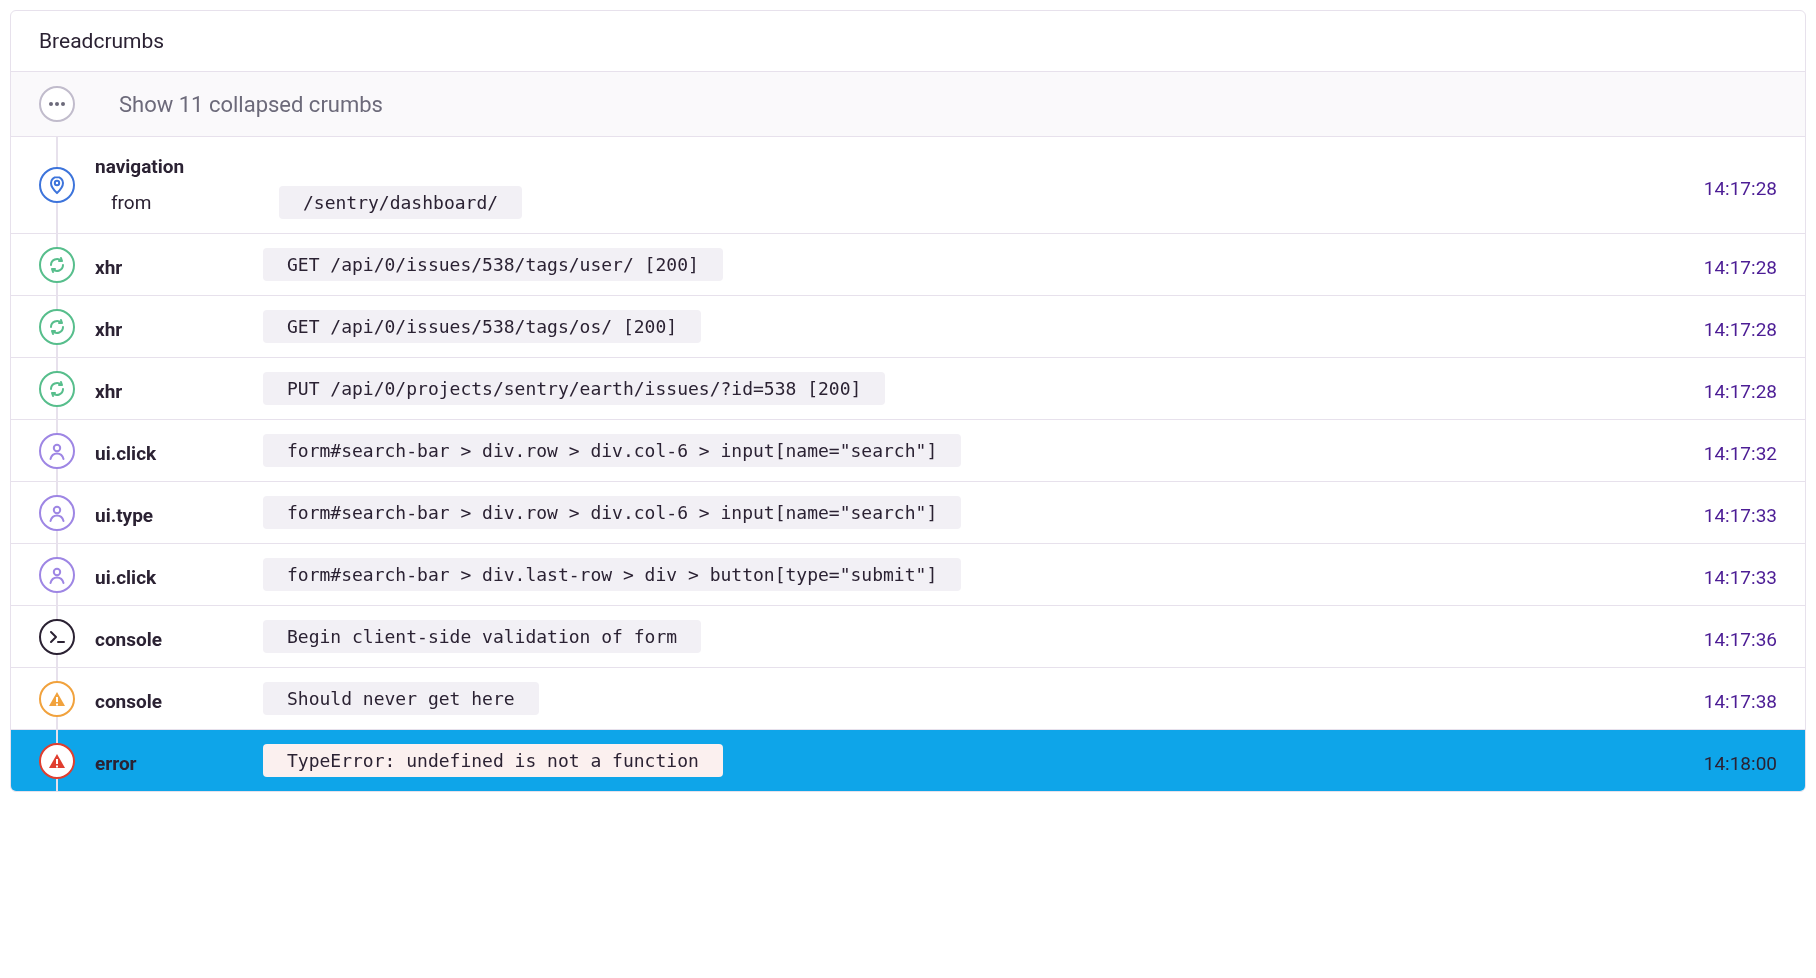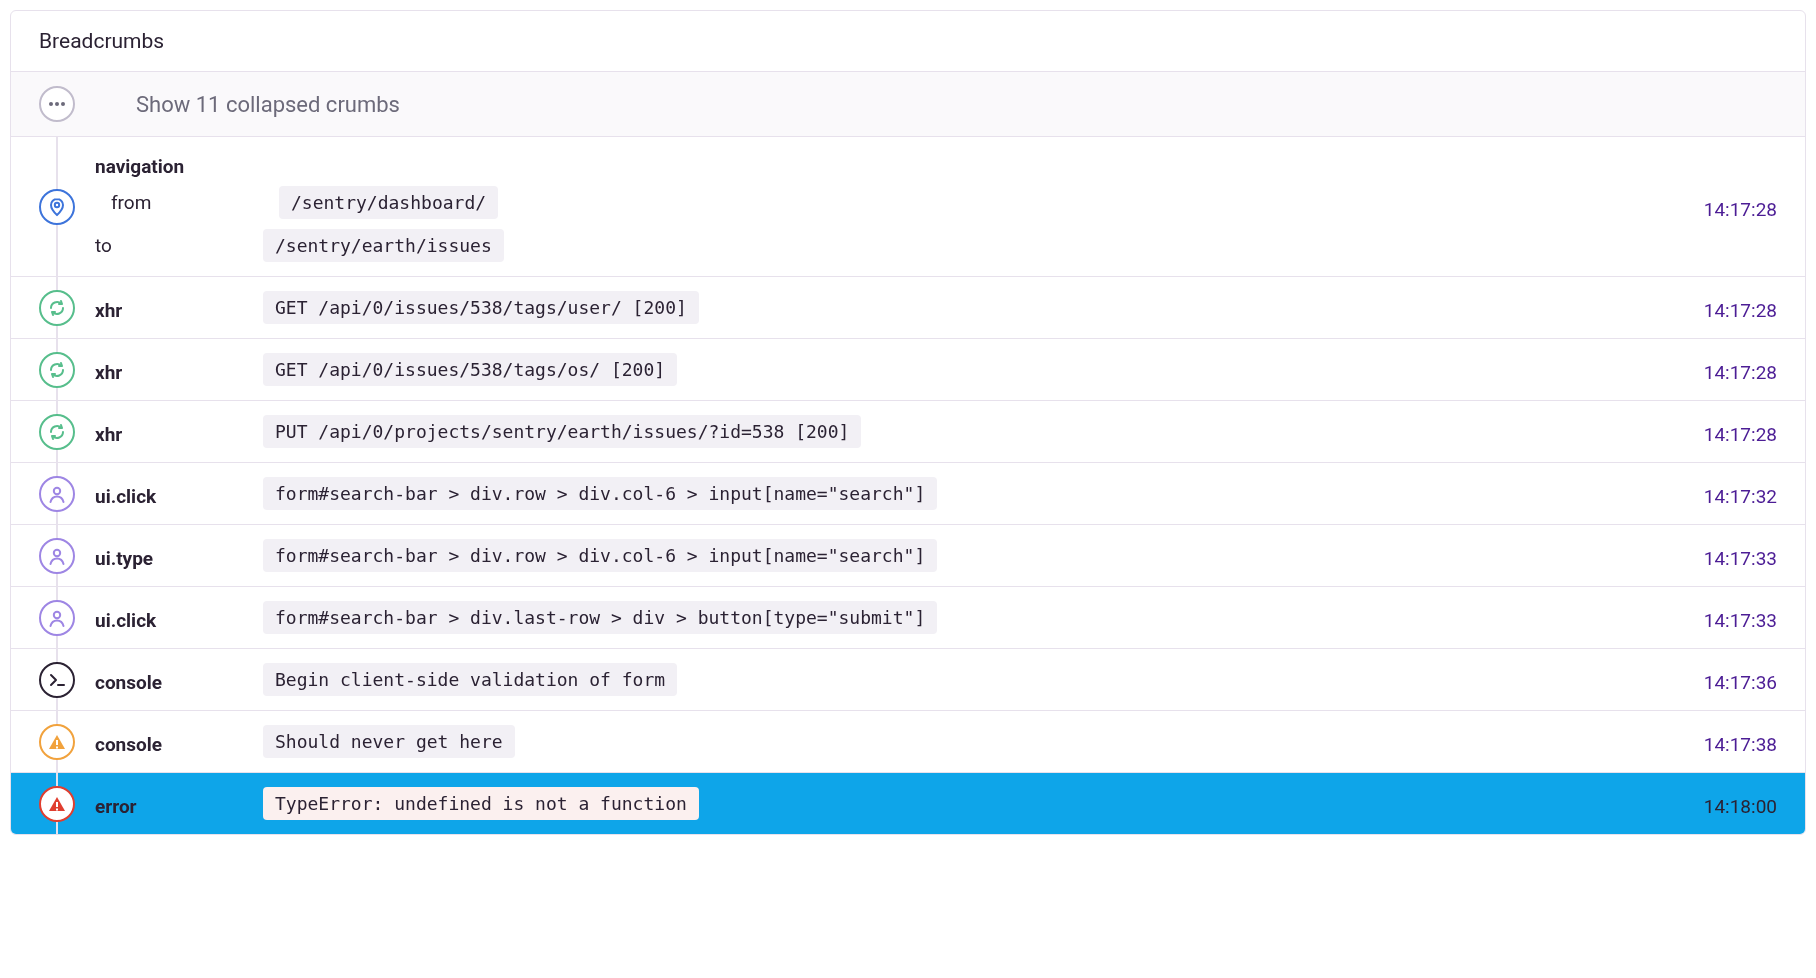--- a/index.html
+++ b/index.html
@@ -21,21 +21,21 @@
   font-size: 21px;
   color: #2b2233;
   border-bottom: 1px solid #e7e1ec;
 }
 .collapsed-row {
   display: flex;
   align-items: center;
   padding: 14px 28px;
   background: #faf9fb;
   border-bottom: 1px solid #e7e1ec;
-  gap: 41px;
+  gap: 24px;
 }
 .collapsed-text {
   font-size: 22px;
   color: #6c6a7a;
 }
 .row {
   display: flex;
   align-items: center;
   padding: 12px 28px 12px 28px;
   border-bottom: 1px solid #e7e1ec;
@@ -86,21 +86,21 @@
   padding-top: 6px;
 }
 .content-col {
   flex: 1;
   min-width: 0;
 }
 .code-pill {
   display: inline-block;
   background: #f2f0f5;
   border-radius: 4px;
-  padding: 6px 12px;
+  padding: 6px 24px;
   font-family: ui-monospace, SFMono-Regular, "SF Mono", Menlo, Consolas, monospace;
   font-size: 18px;
   color: #2b2233;
   margin: 2px 0;
 }
 .code-pill.error-pill {
   background: #fbf0ef;
   color: #2b2233;
 }
 .kv-row {
@@ -159,24 +159,20 @@
         </div>
         <div style="flex: 1 1 0%;">
           <div style="display: flex;">
             <div class="category-col">navigation</div>
             <div style="flex: 1 1 0%;"></div>
           </div>
           <div class="kv-row" style="margin-left: 16px;">
             <div class="kv-key">from</div>
             <div><span class="code-pill">/sentry/dashboard/</span></div>
           </div>
-          <div class="kv-row" style="margin-left: 0px;">
-            <div class="kv-key">to</div>
-            <div><span class="code-pill">/sentry/earth/issues</span></div>
-          </div>
         </div>
         <div class="time-col">14:17:28</div>
       </div>
       <div class="row">
         <div class="timeline-line"></div>
         <div class="icon-col">
           <div class="icon-circle green">
             <svg width="20" height="20" viewBox="0 0 20 20">
               <use href="#ico-refresh"></use>
             </svg>

